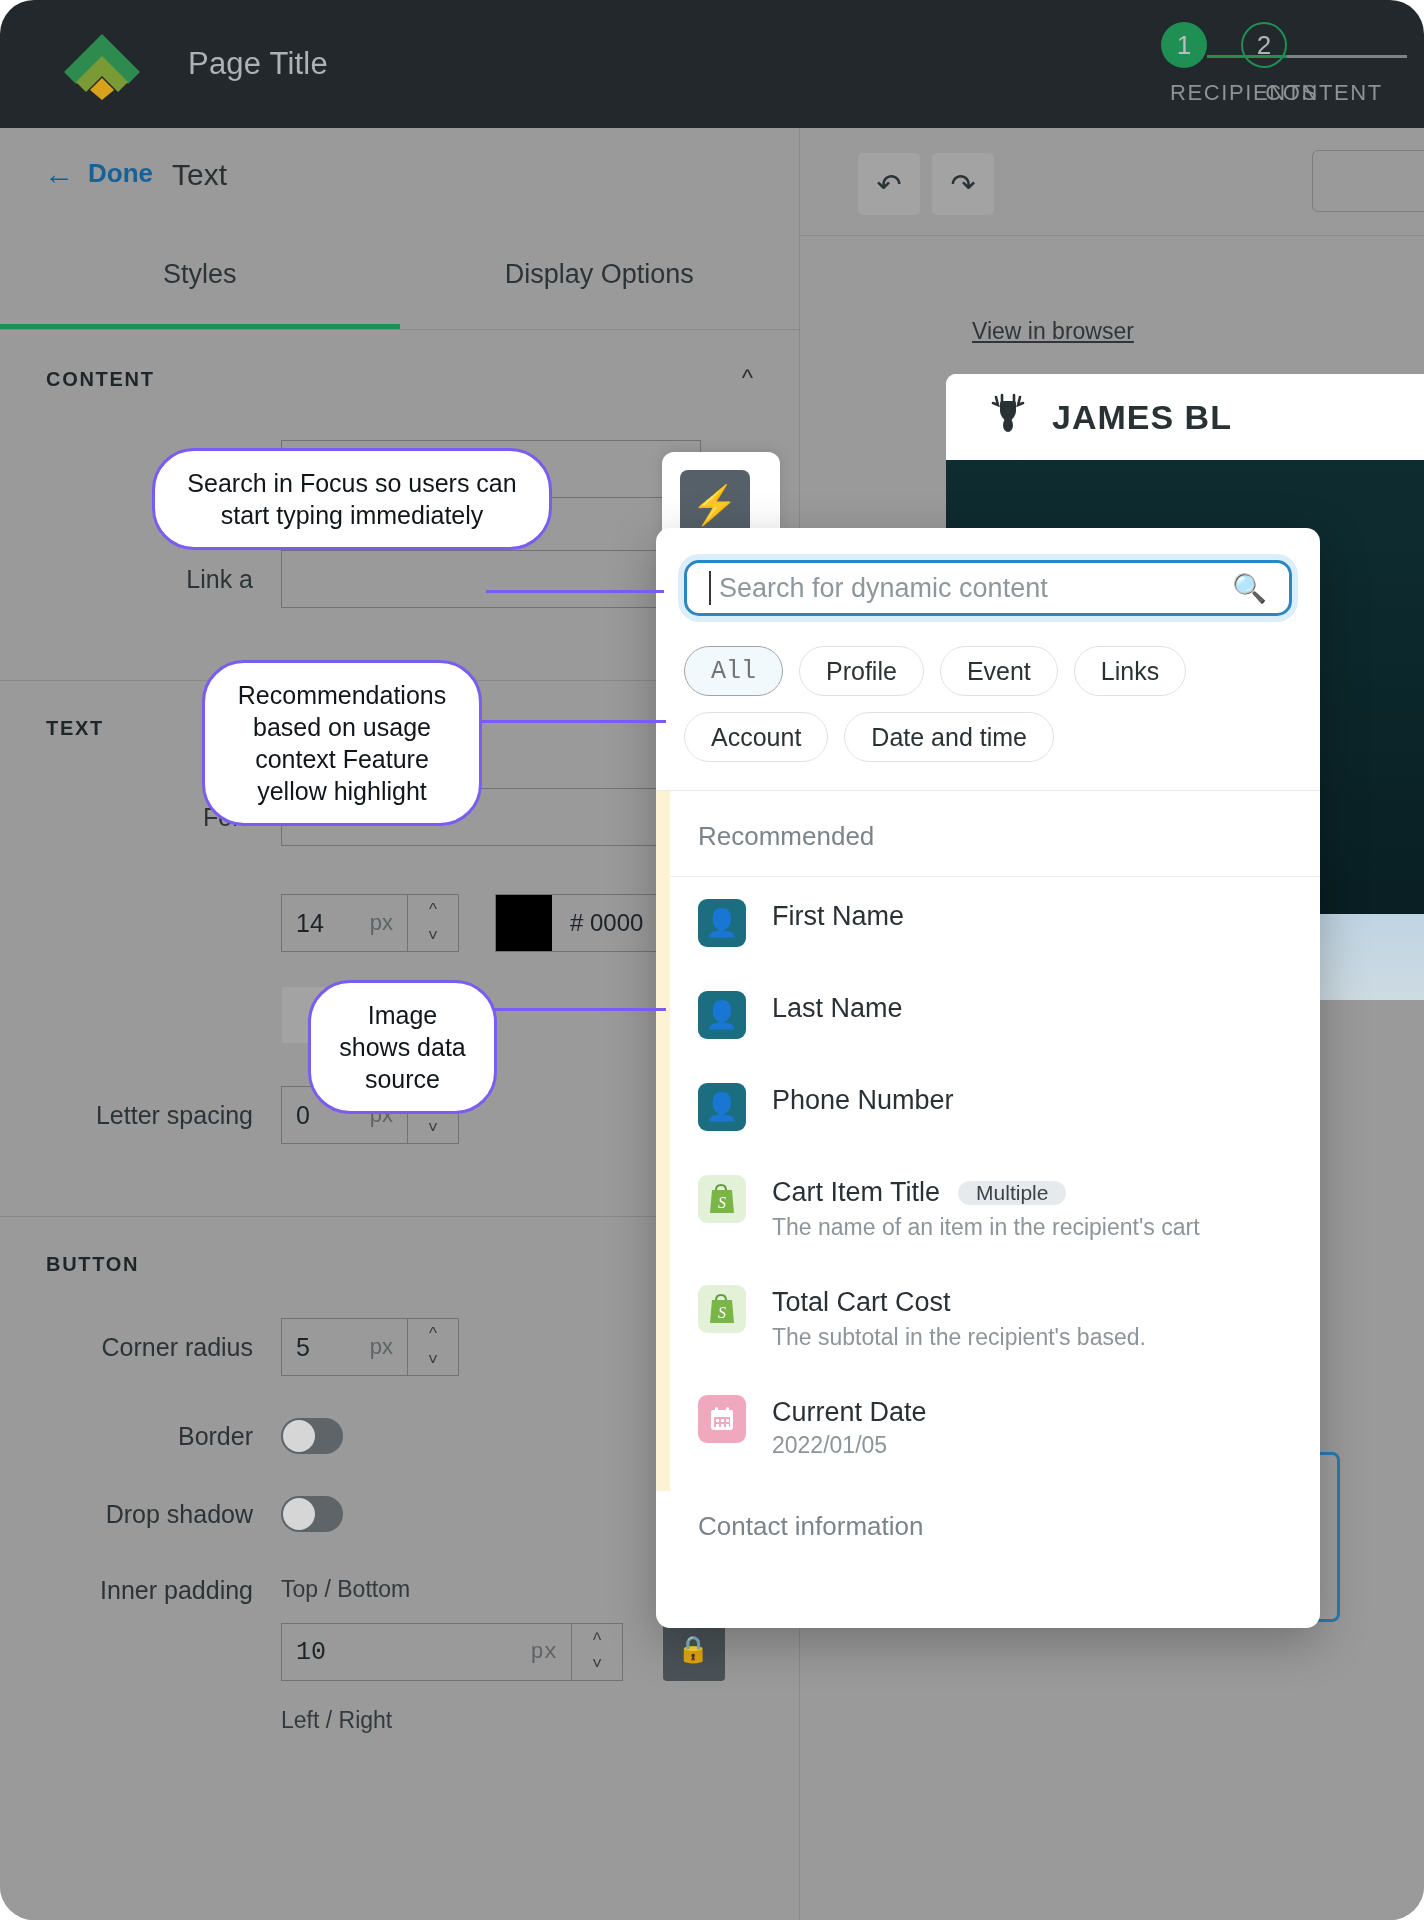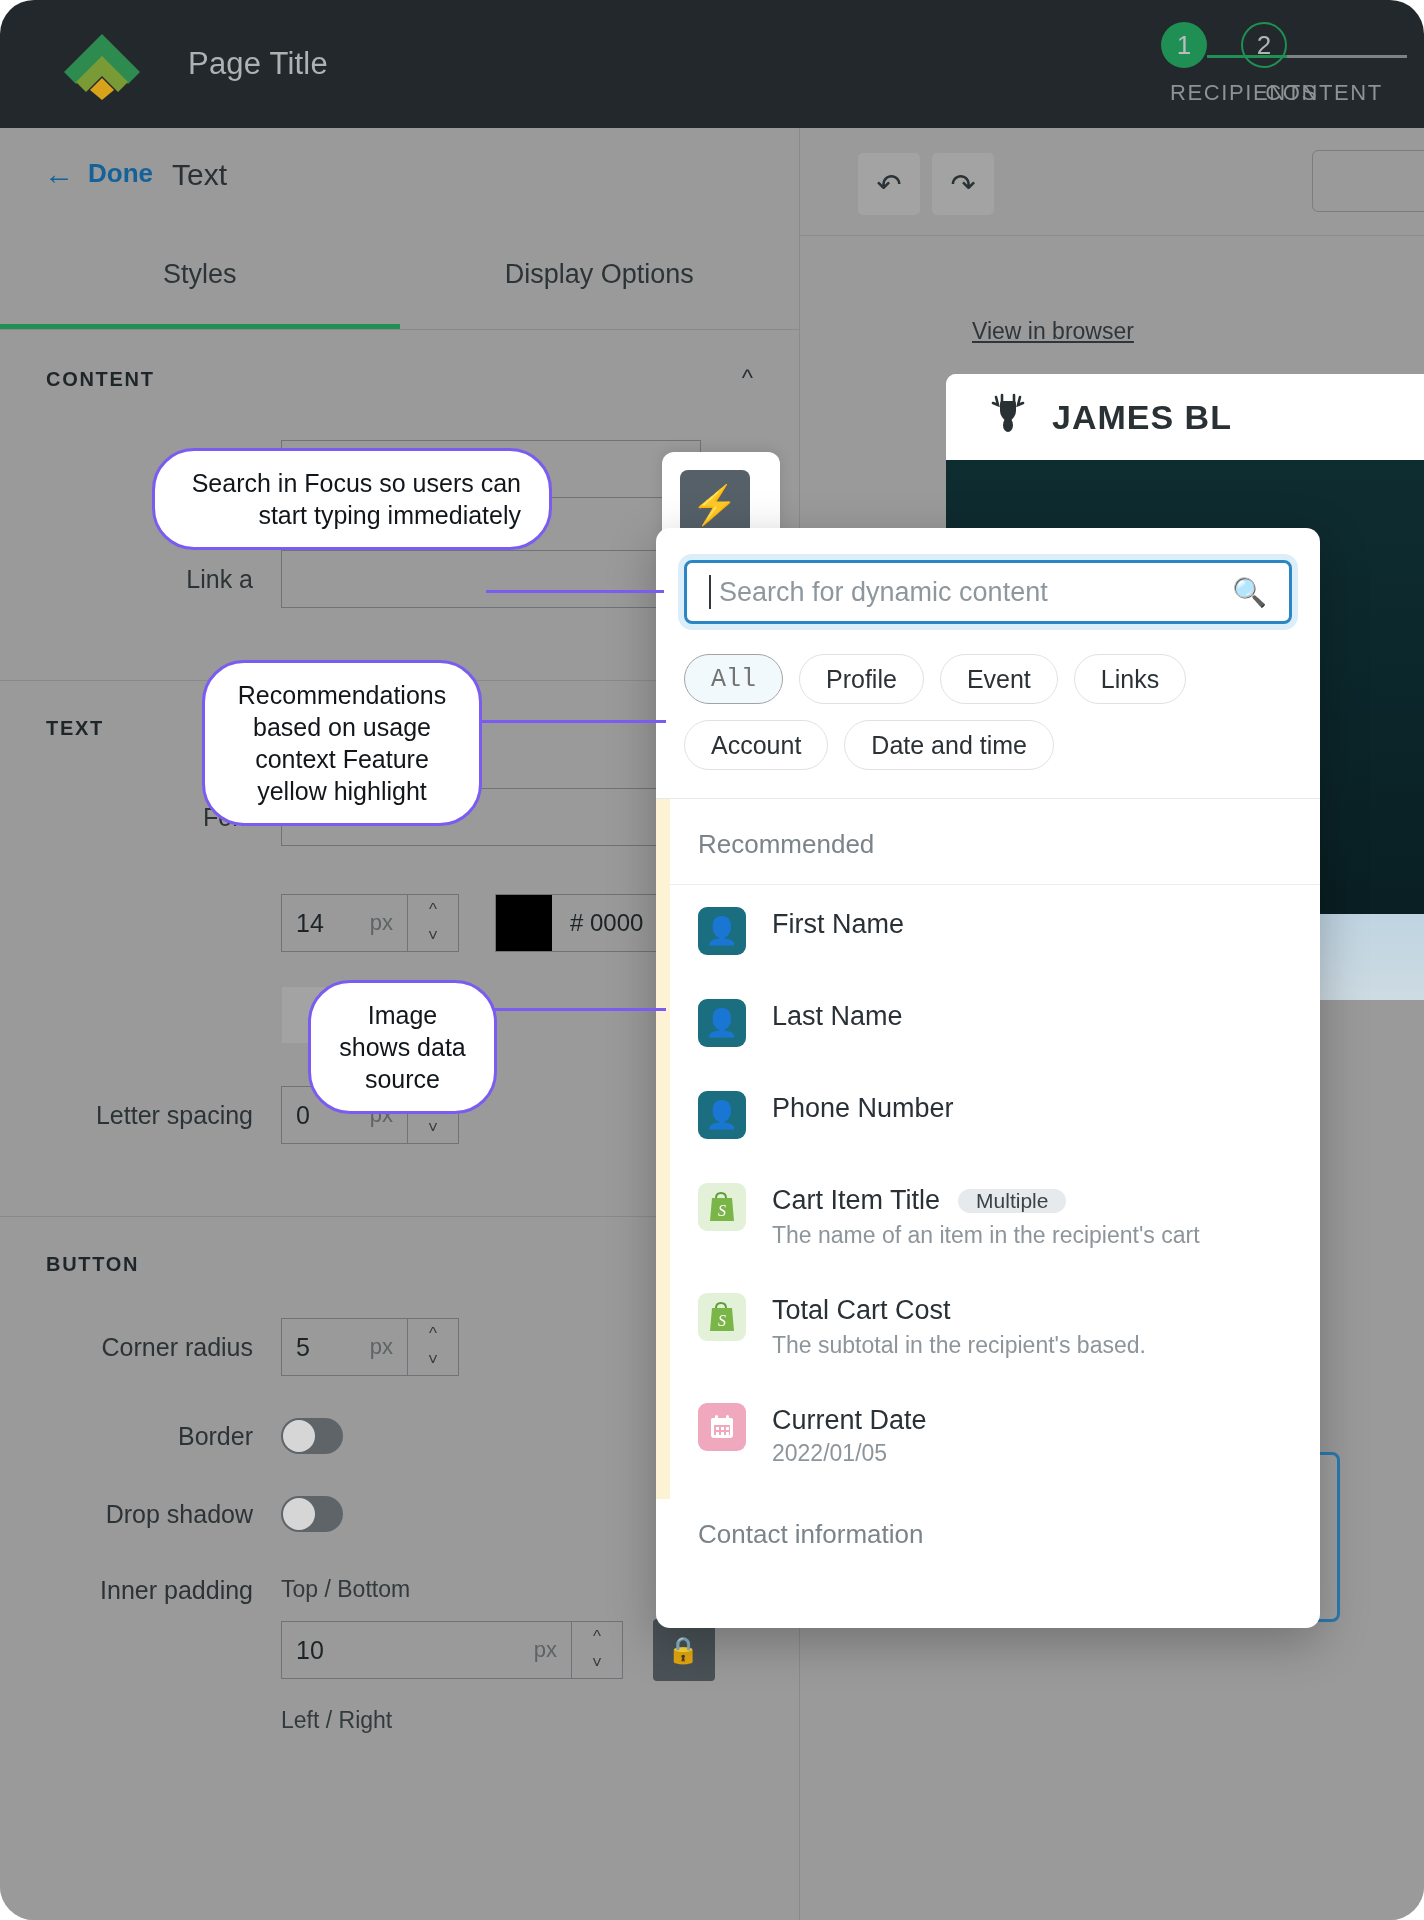--- a/index.html
+++ b/index.html
@@ -202,21 +202,21 @@
 
   
   .popover {
     position: absolute; left: 656px; top: 528px; width: 664px; height: 1100px;
     background: #ffffff; border-radius: 14px;
     box-shadow: 0 14px 48px rgba(0,0,0,.26);
     overflow: hidden;
   }
   .pop-search-wrap { padding: 32px 28px 30px 28px; }
   .pop-search {
-    height: 64px; border: 3px solid #2b86c4; border-radius: 8px;
+    height: 56px; border: 3px solid #2b86c4; border-radius: 15px;
     box-shadow: 0 0 0 6px #dbeefa;
     display: flex; align-items: center; padding: 0 22px;
     position: relative;
   }
   .caret { width: 2px; height: 34px; background: #31383b; margin-right: 8px; }
   .pop-search .ph { font-size: 27px; color: #8e979c; }
   .search-icon { position: absolute; right: 22px; font-size: 28px; color: #6b7479; }
   .chips-wrap { padding: 0 28px 28px 28px; display: flex; flex-wrap: wrap; gap: 16px; border-bottom: 1px solid #e7eaec; }
   .chip {
     height: 50px; padding: 0 26px; border-radius: 26px; border: 1px solid #dde2e5;
@@ -256,21 +256,21 @@
 
   
   .callout {
     position: absolute; background: #ffffff; border: 3px solid #7b5cf0;
     border-radius: 42px; padding: 16px 28px; text-align: center;
     font-size: 25px; color: #11161a; line-height: 1.28; z-index: 40;
   }
   .leader {
     position: absolute; height: 3px; background: #7b5cf0; z-index: 39;
   }
-  .co1 { left: 152px; top: 448px; width: 400px; text-align: right; }
+  .co1 { left: 152px; top: 448px; width: 400px; }
   .ld1 { left: 486px; top: 590px; width: 178px; }
   .co2 { left: 202px; top: 660px; width: 280px; }
   .ld2 { left: 480px; top: 720px; width: 186px; }
   .co3 { left: 308px; top: 980px; width: 189px; }
   .ld3 { left: 478px; top: 1008px; width: 188px; }
 </style>
 </head>
 <body>
 
 <div id="root">
@@ -423,21 +423,21 @@
         <div class="row-label">Drop shadow</div>
         <div class="toggle">
             <div class="knob"></div>
           </div>
       </div>
 
       <div class="row" style="margin-top:44px; align-items:flex-start;">
         <div class="row-label">Inner padding</div>
         <div>
           <div class="sub-label">Top / Bottom</div>
-          <div style="display:flex;align-items:center;gap:30px;margin-top:16px;">
+          <div style="display:flex;align-items:flex-end;gap:40px;margin-top:16px;font-family:Liberation Mono, monospace;">
             <div class="num-wrap">
               <div class="num-field" style="width:290px;">
                 <span>10</span>
                 <span class="unit">px</span>
               </div>
               <div class="spin">
                 <span>^</span>
                 <span>˅</span>
               </div>
             </div>

